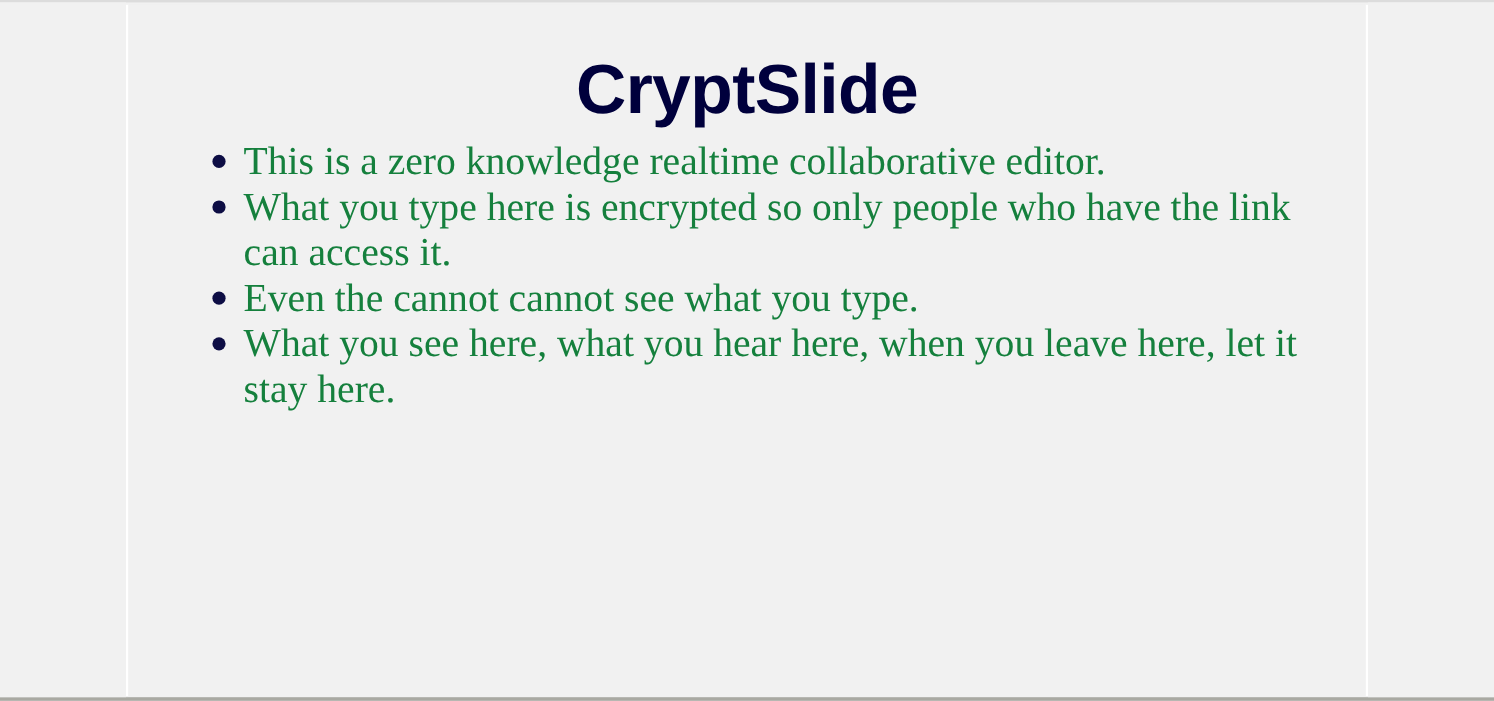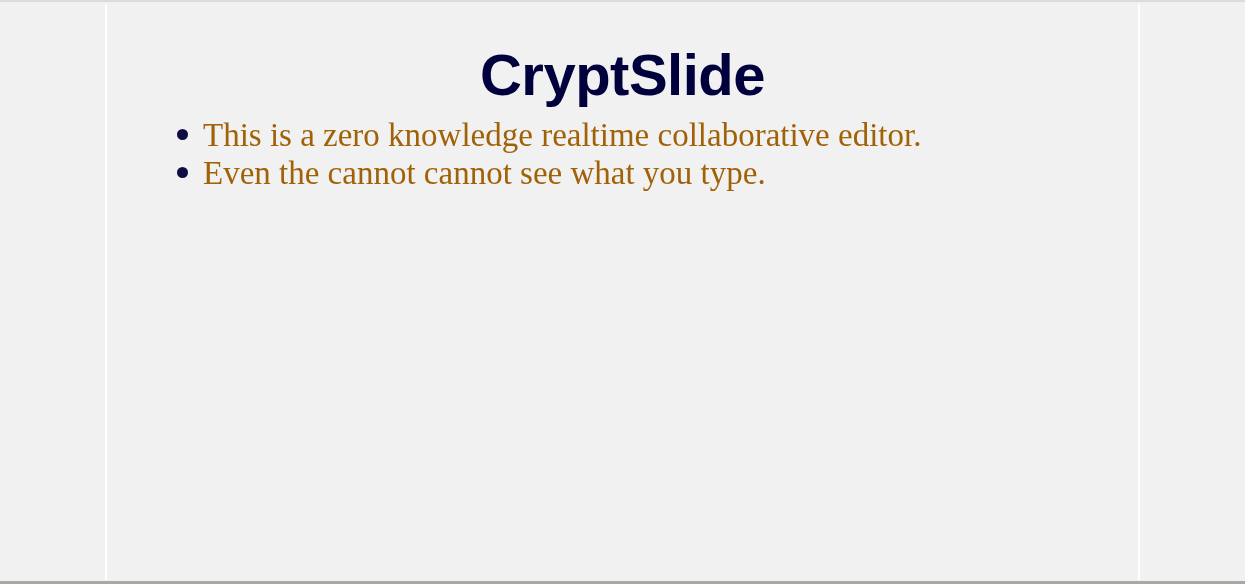--- a/index.html
+++ b/index.html
@@ -85,21 +85,21 @@
     margin: 0;
     padding: 0 0 0 32px;
     list-style: none;
   }
 
   #slide-bullets li {
     position: relative;
     font-family: "Liberation Serif", "DejaVu Serif", serif;
     font-size: 33px;
     line-height: 38px;
-    color: #a16207;
+    color: #15803d;
     margin: 0;
     padding: 0 0 0 26px;
   }
 
   #slide-bullets li .bullet-dot {
     position: absolute;
     left: 0;
     top: 13px;
     width: 11px;
     height: 11px;
@@ -130,20 +130,28 @@
 
   <div id="slide-canvas">
 
     <h1 id="slide-title">CryptSlide</h1>
 
     <ul id="slide-bullets">
       <li class="w-narrow">
         <span class="bullet-dot"></span>
         <span class="bullet-text">This is a zero knowledge realtime collaborative editor.</span>
       </li>
+      <li class="w-wide">
+        <span class="bullet-dot"></span>
+        <span class="bullet-text">What you type here is encrypted so only people who have the link can access it.</span>
+      </li>
       <li class="w-single">
         <span class="bullet-dot"></span>
         <span class="bullet-text">Even the cannot cannot see what you type.</span>
+      </li>
+      <li class="w-last">
+        <span class="bullet-dot"></span>
+        <span class="bullet-text">What you see here, what you hear here, when you leave here, let it stay here.</span>
       </li>
     </ul>
 
   </div>
 </div>
 
 </body></html>

